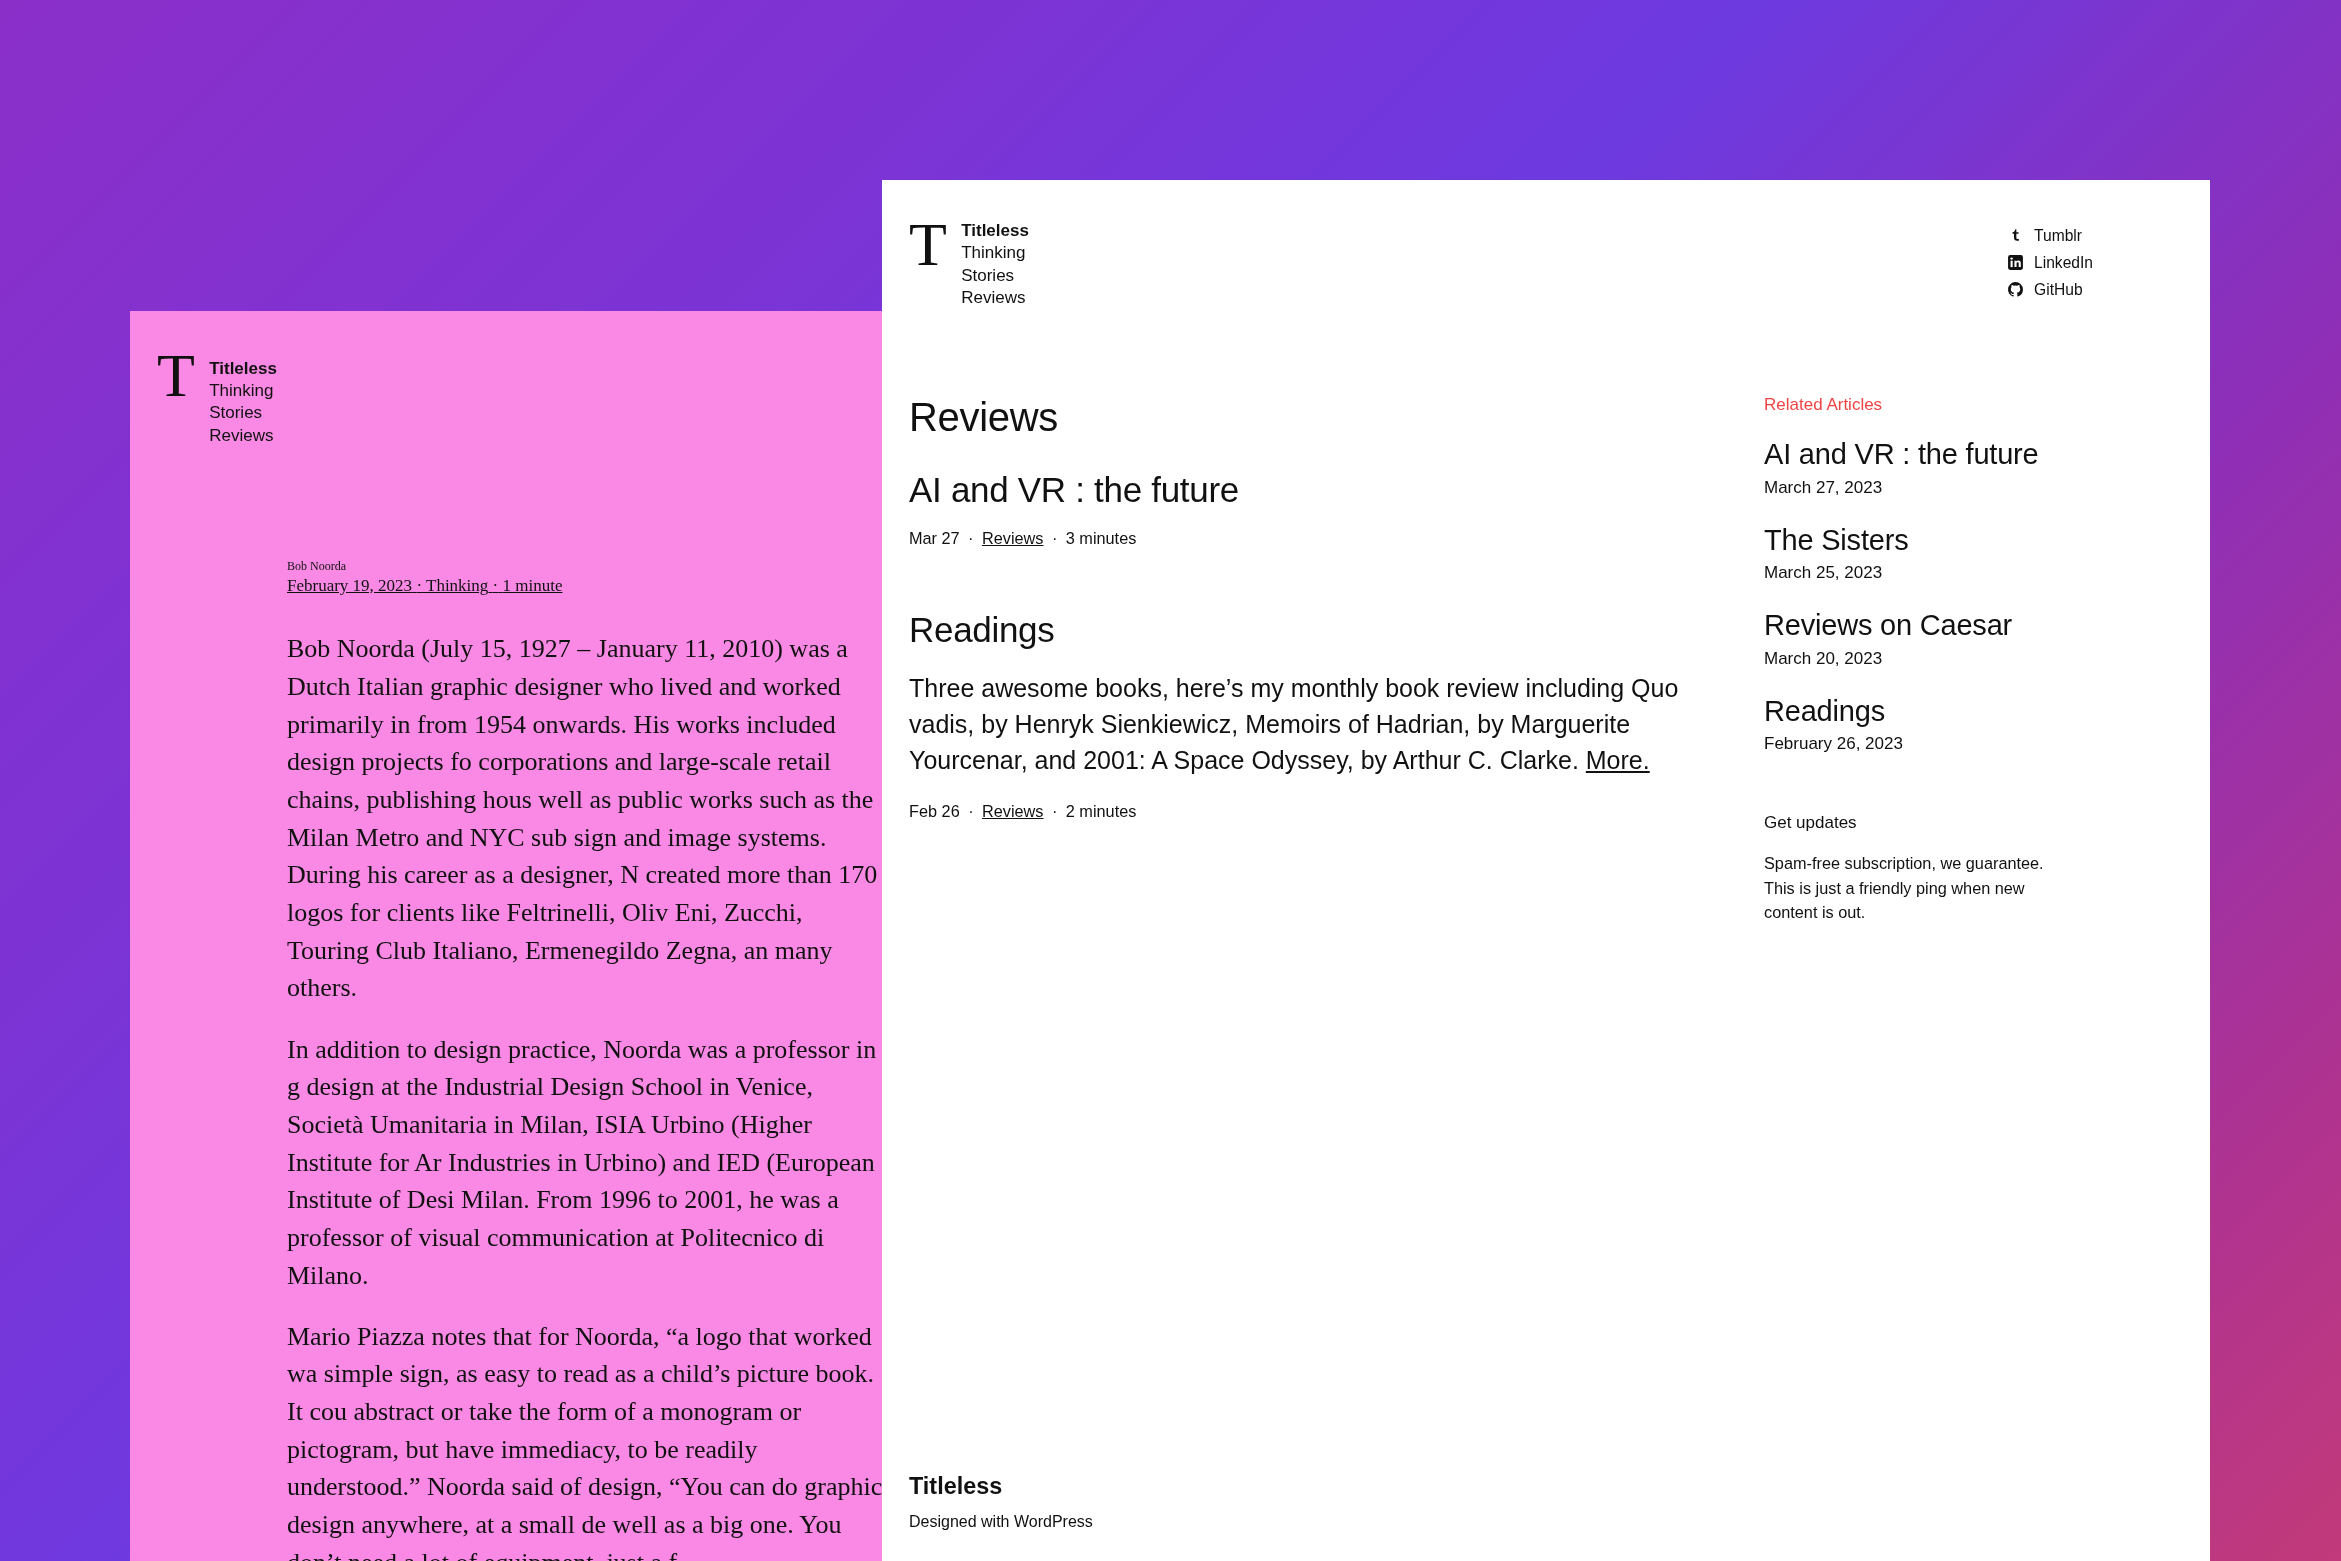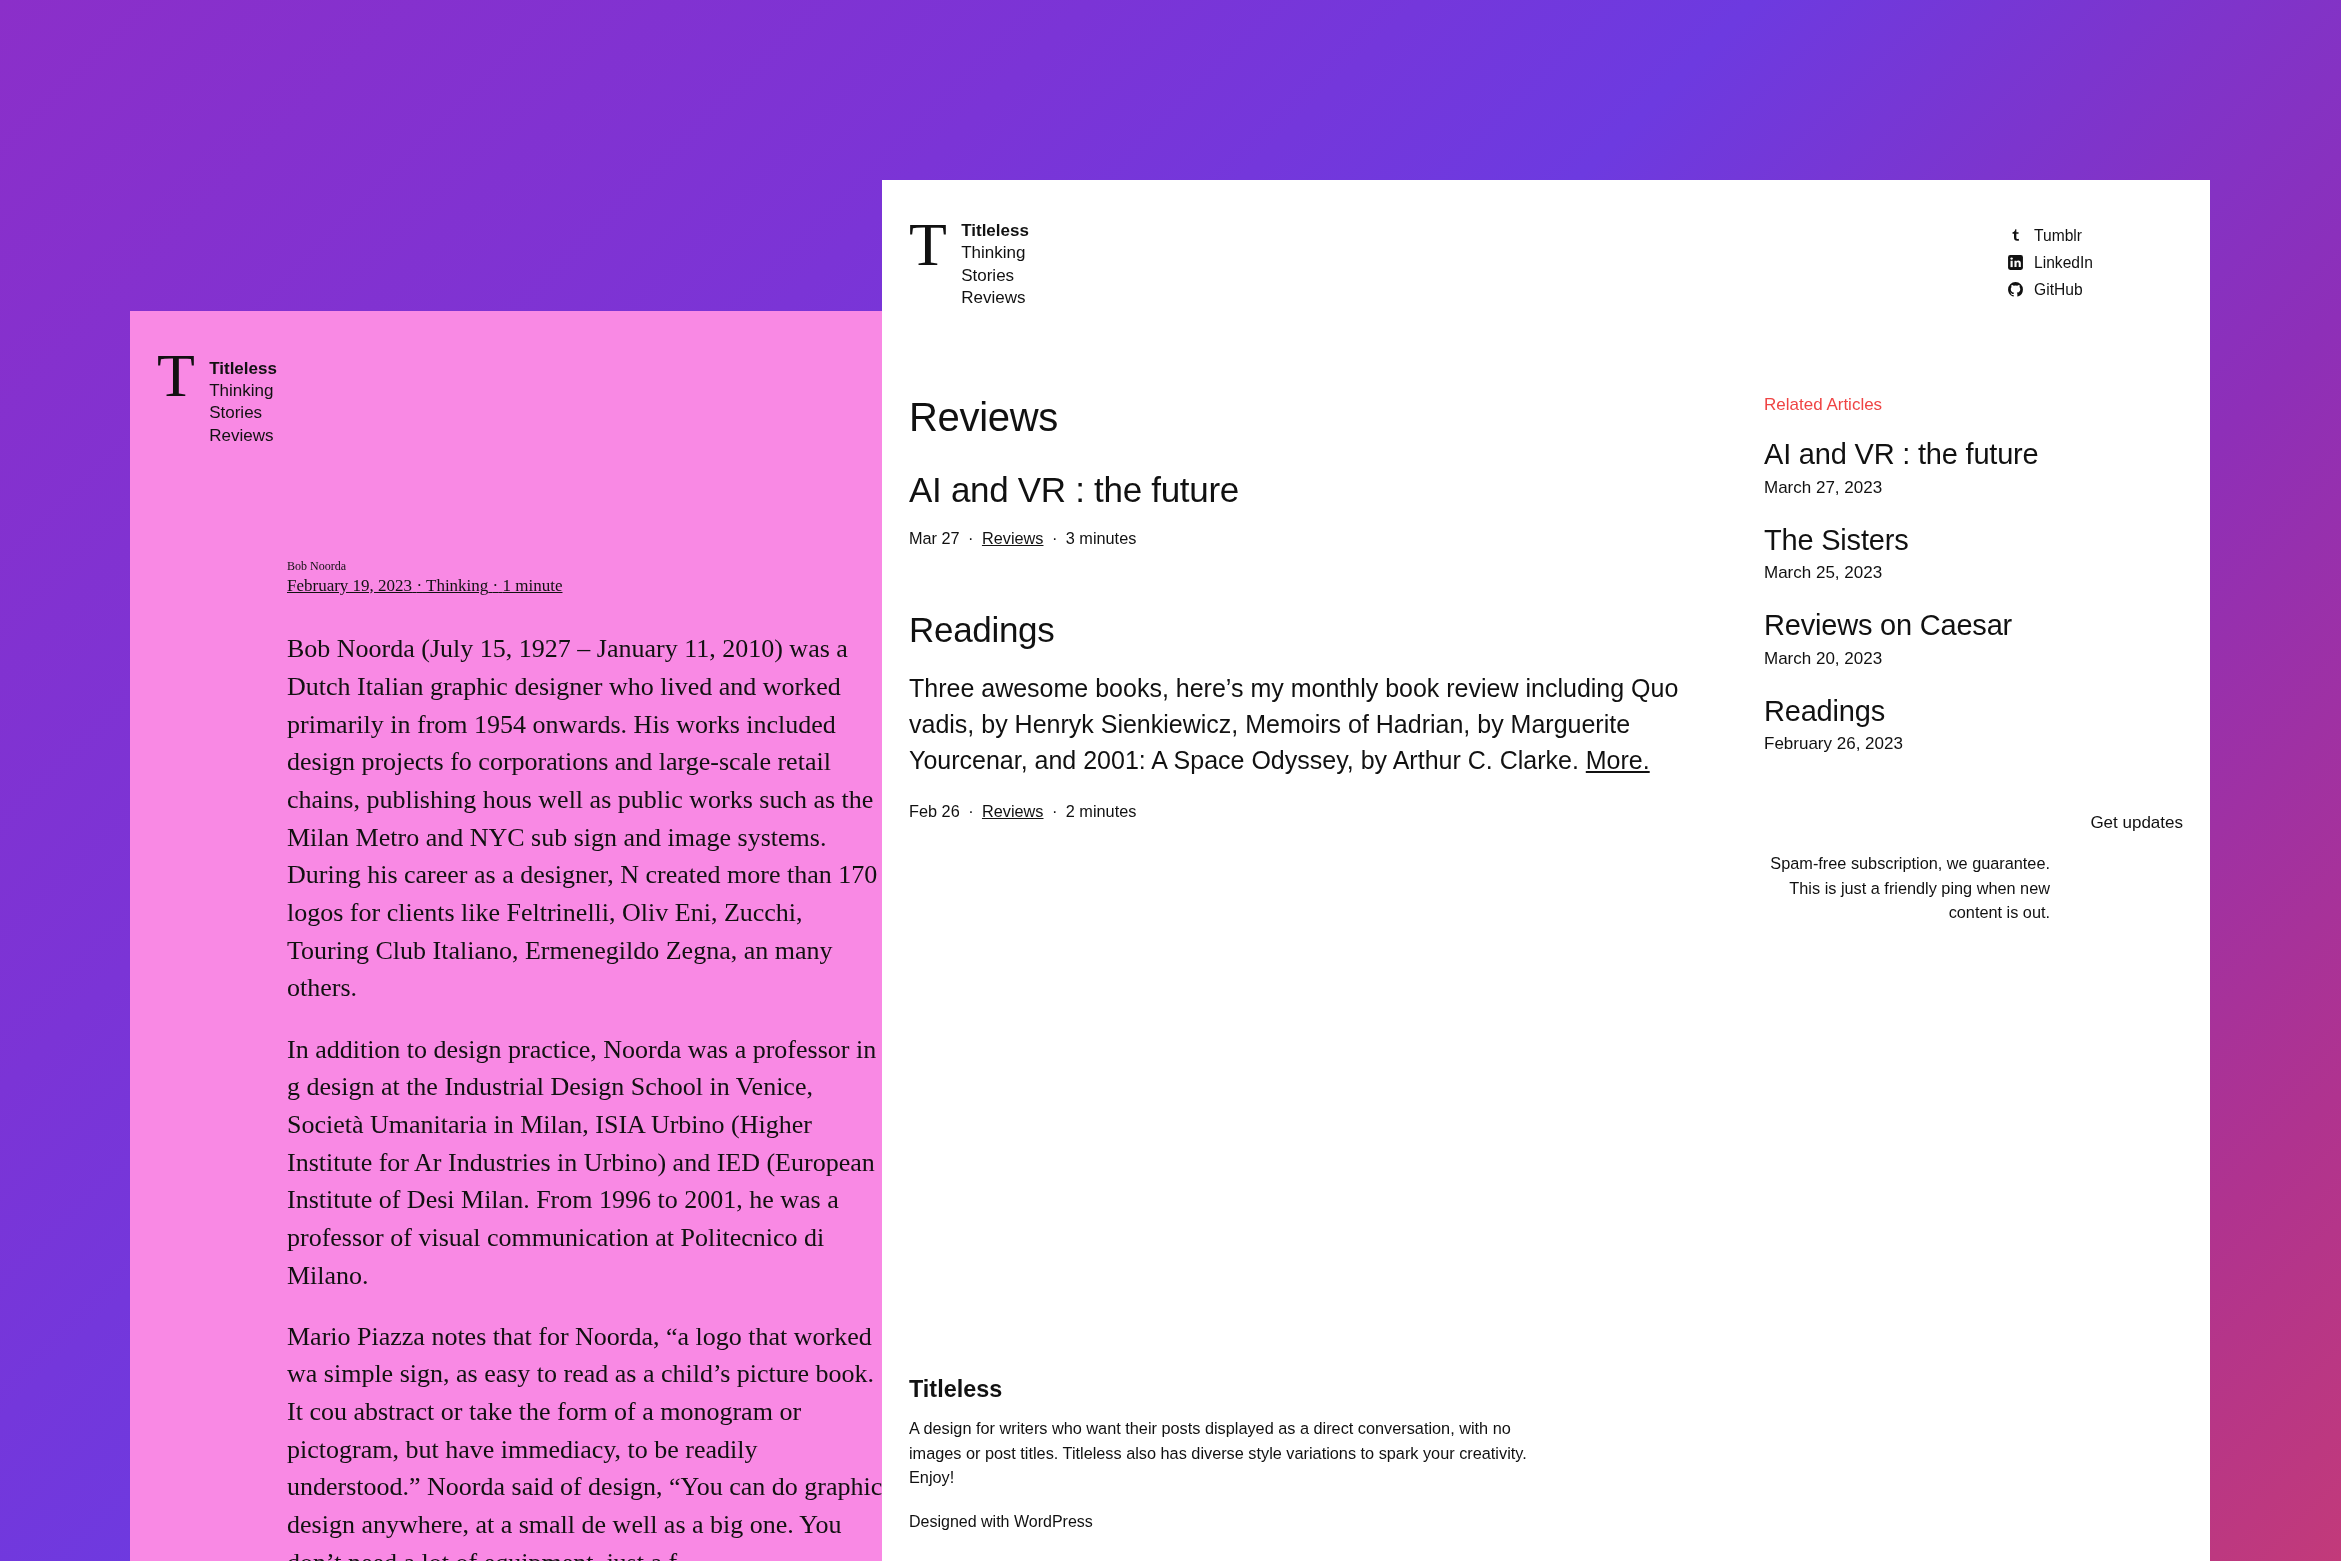--- a/index.html
+++ b/index.html
@@ -200,21 +200,20 @@
     color: #111;
     margin: 0 0 6.5px 0;
     letter-spacing: -0.2px;
   }
   .related-date {
     font-size: 17px;
     color: #111;
   }
   .updates-block {
     margin-top: 59px;
-    text-align: right;
   }
   .updates-heading {
     font-size: 17px;
     color: #111;
     margin: 0 0 18px 0;
   }
   .updates-text {
     font-size: 16.3px;
     line-height: 1.5;
     color: #111;
@@ -374,19 +373,18 @@
 
         <div class="updates-block">
           <div class="updates-heading">Get updates</div>
           <div class="updates-text">Spam-free subscription, we guarantee. This is just a friendly ping when new content is out.</div>
         </div>
       </div>
     </div>
 
     <div class="site-footer">
       <div class="footer-title">Titleless</div>
-      <div class="footer-desc">A design for writers who want their posts displayed as a direct conversation, with no images or post titles. Titleless also has diverse style variations to spark your creativity. Enjoy!</div>
       <div class="footer-credit">Designed with WordPress</div>
     </div>
 
   </div>
 </div>
 
 
 </body></html>

